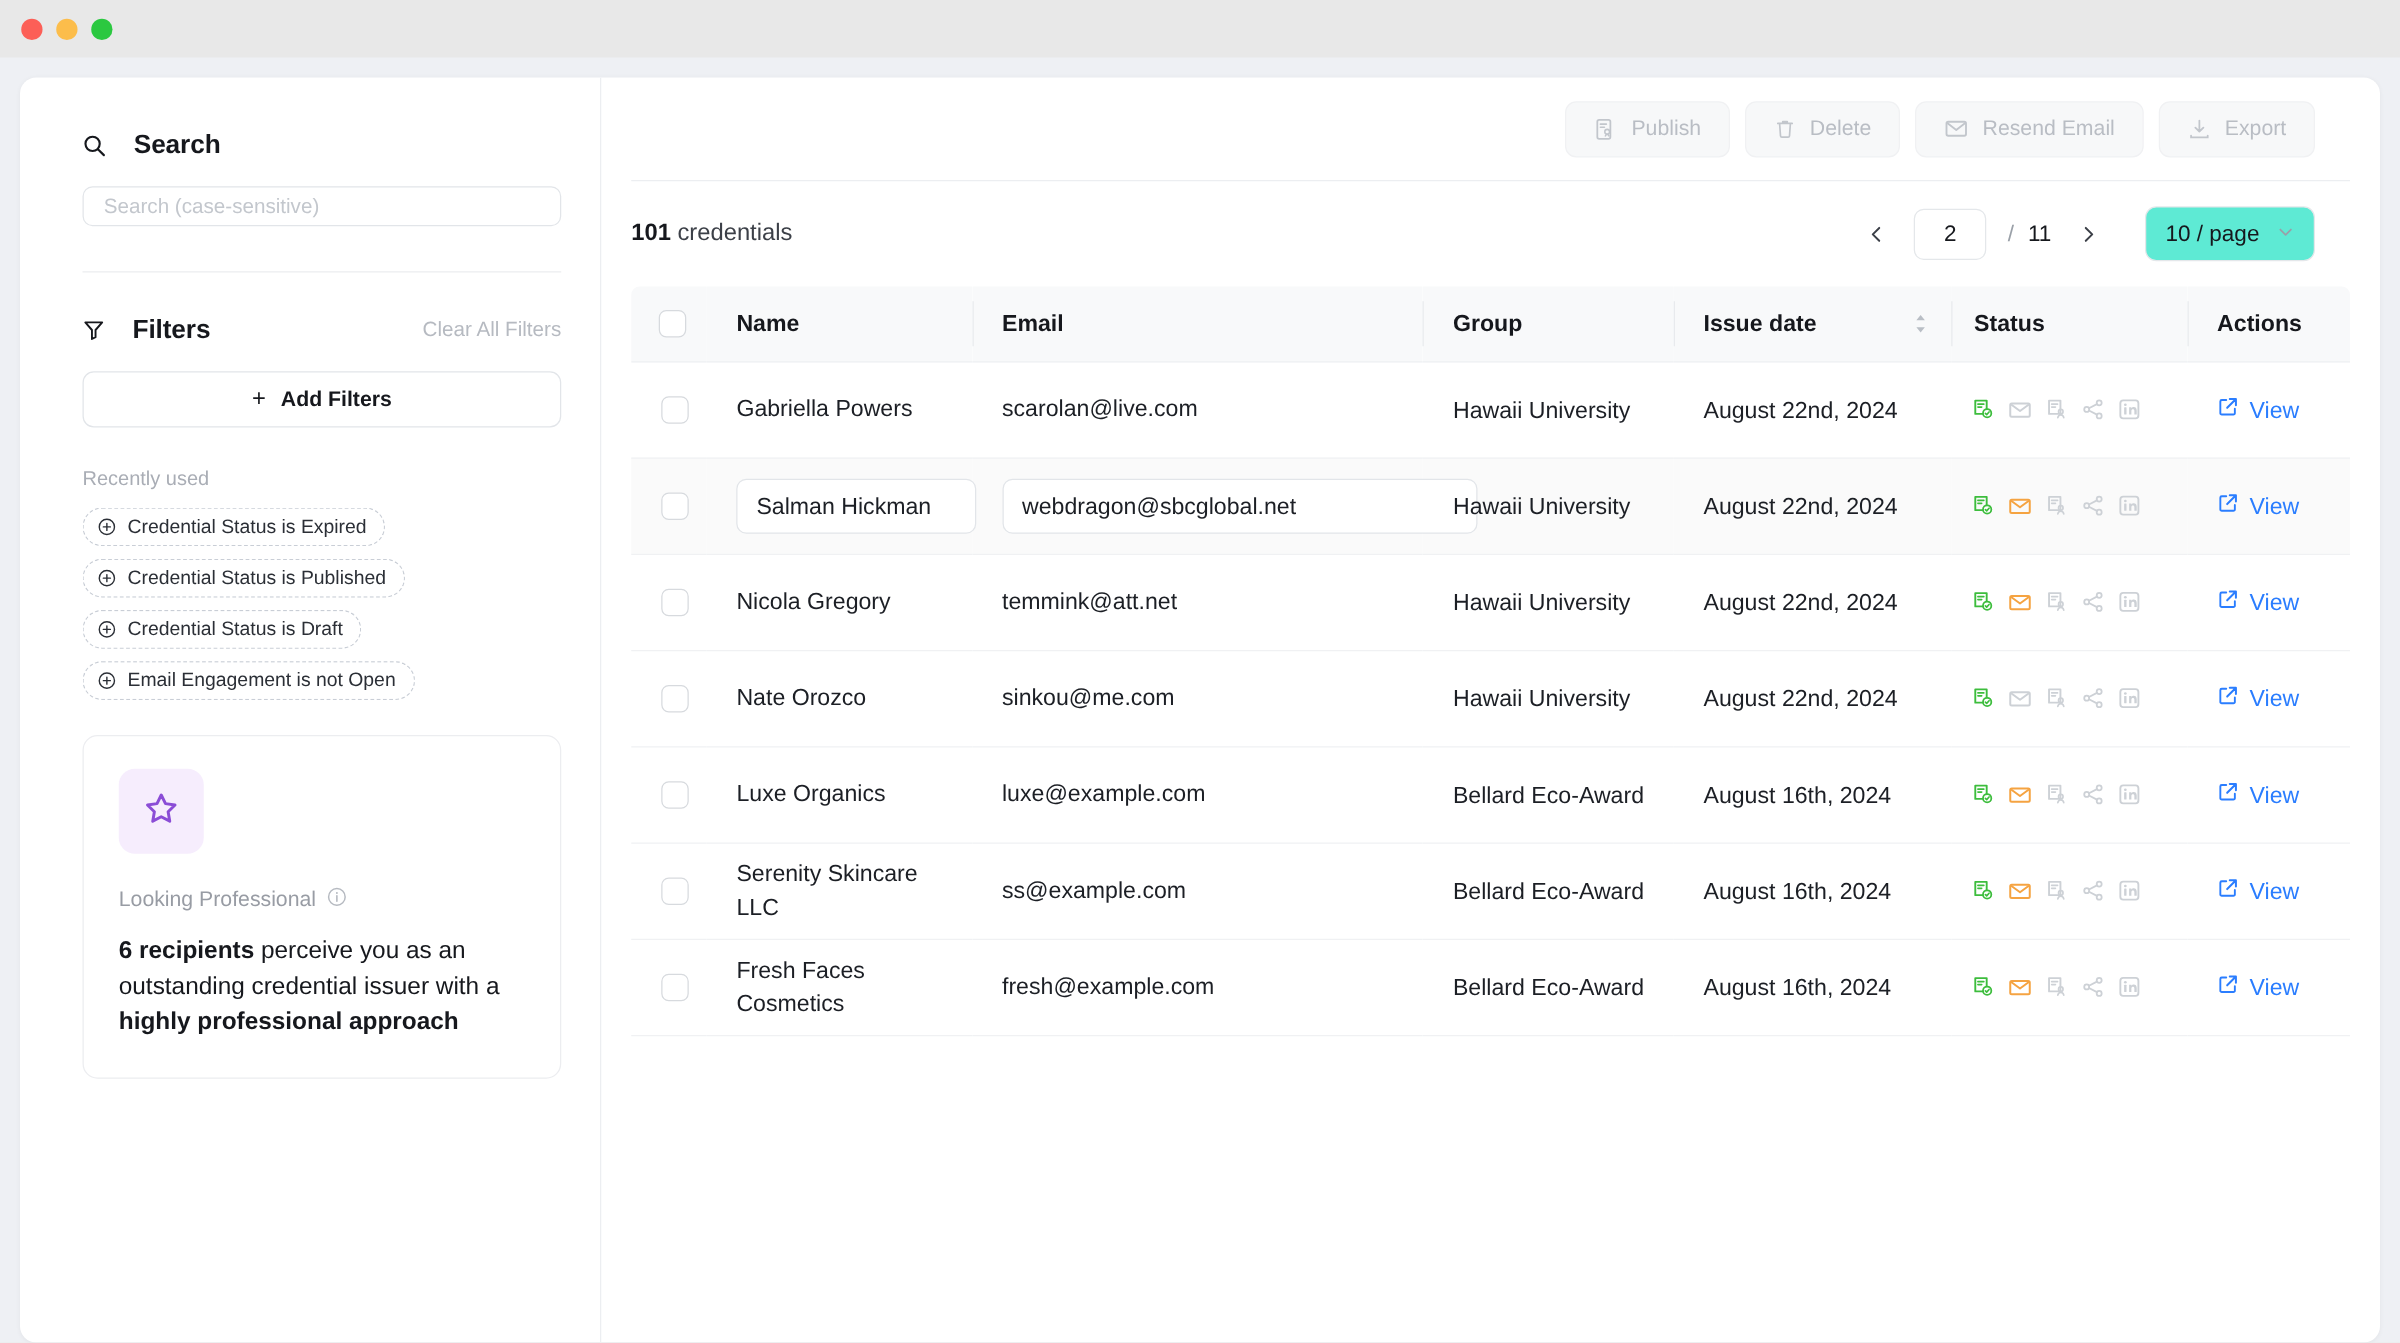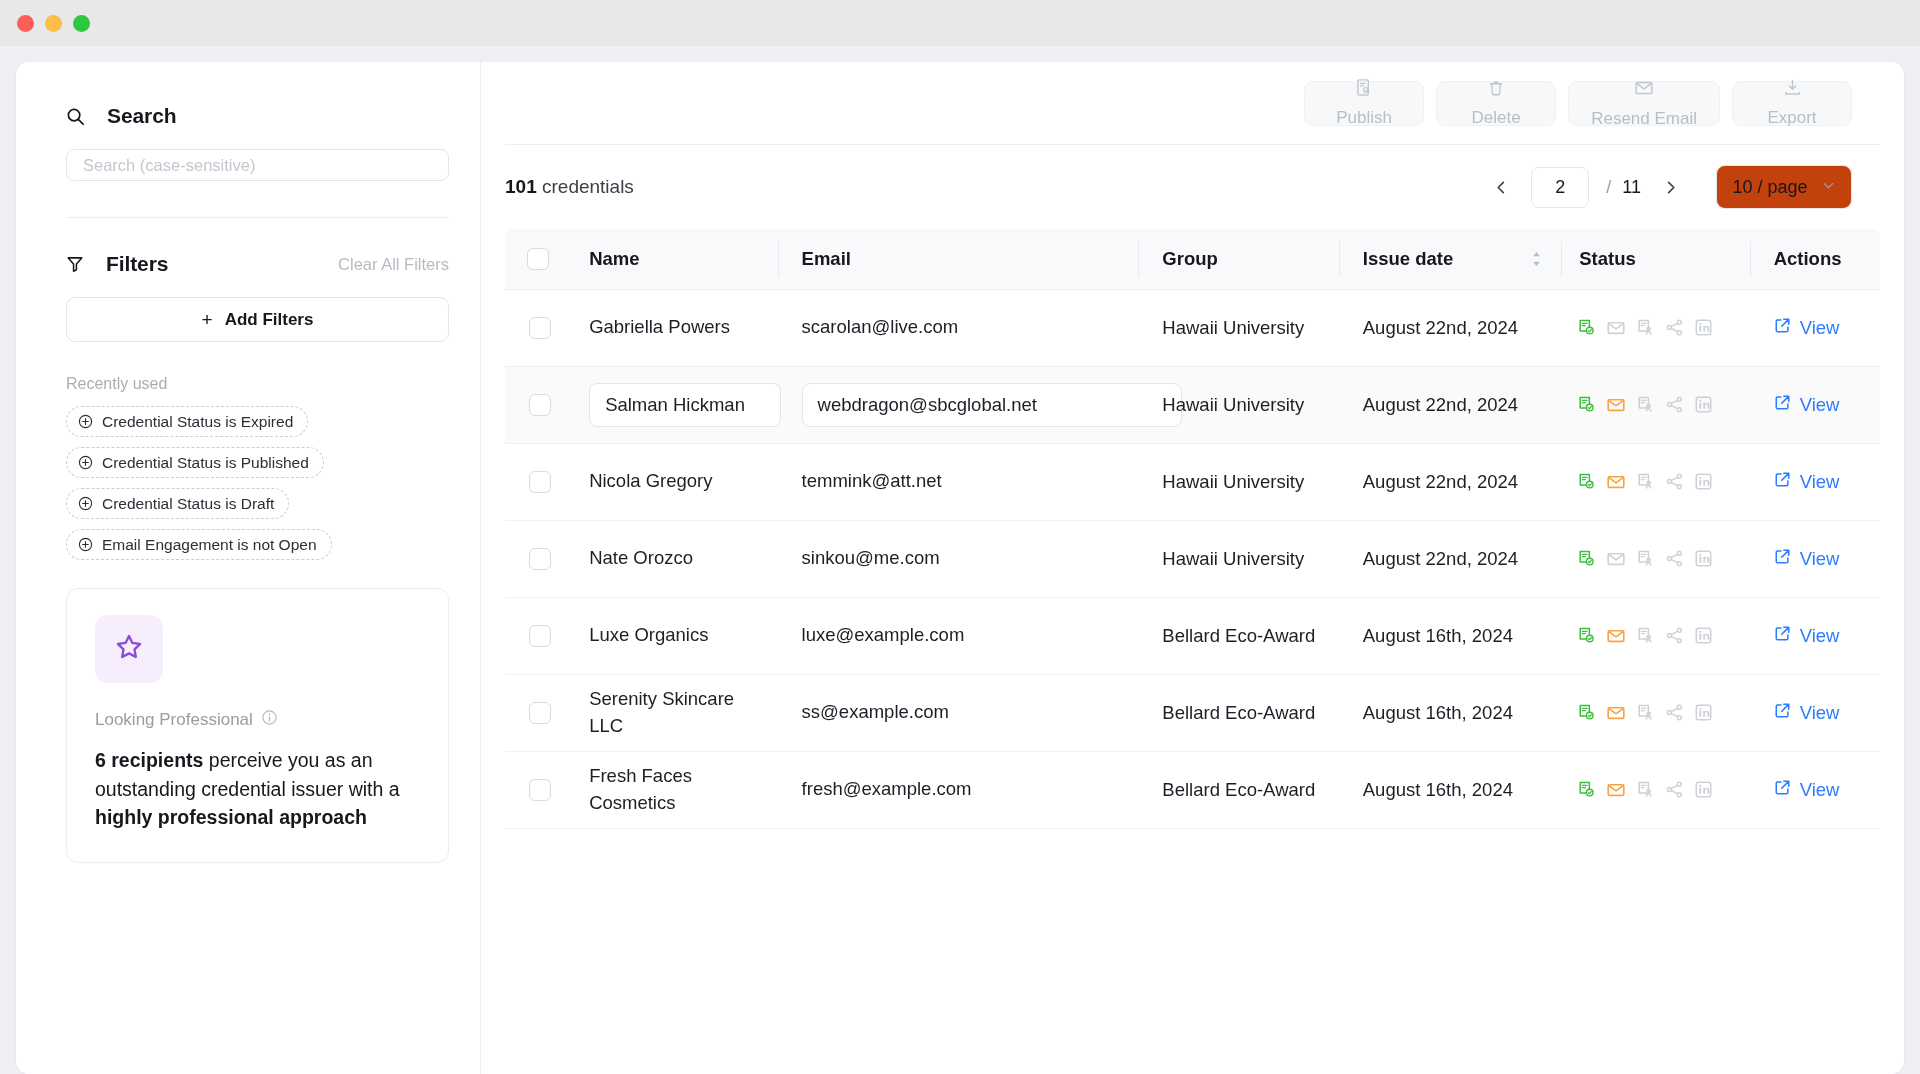--- a/index.html
+++ b/index.html
@@ -137,21 +137,20 @@
     padding: 0 52px 0 0;
   }
   .tbtn {
     height: 45px; min-width: 120px;
     border: 1px solid #f0f1f3; border-radius: 9px;
     background: #f7f8f9;
     display: inline-flex; align-items: center; justify-content: center; gap: 11px;
     padding: 0 22px;
     font-size: 17px; color: #b9bdc4;
     cursor: default;
-    flex-direction: column;
   }
   .tbtn .ic { display: flex; }
 
   .toolbar-rule { height: 1px; background: #eceef1; margin: 0 24px 0 24px; }
 
   .countbar {
     height: 84px; flex: 0 0 84px;
     display: flex; align-items: center; justify-content: space-between;
     padding: 0 52px 0 24px;
   }
@@ -171,21 +170,21 @@
     background: #fff;
     display: flex; align-items: center; justify-content: center;
     font-size: 18px; color: #16181d; margin: 0 6px;
   }
   .pg-sep { font-size: 18px; color: #9aa0a8; margin: 0 5px; }
   .pg-total { font-size: 18px; color: #16181d; margin-right: 5px; }
   .per-page {
     margin-left: 22px;
     height: 44px; min-width: 136px;
     border: 1px solid #e4e7ea; border-radius: 9px;
-    background: #c2410c;
+    background: #5eead4;
     display: flex; align-items: center; justify-content: center; gap: 13px;
     padding: 0 8px;
     font-size: 18px; color: #16181d; cursor: pointer;
   }
 
   
   .table-wrap { flex: 1 1 auto; overflow: hidden; padding: 0 24px 0 24px; }
   table { width: 100%; border-collapse: collapse; table-layout: fixed; }
 
   thead th {

